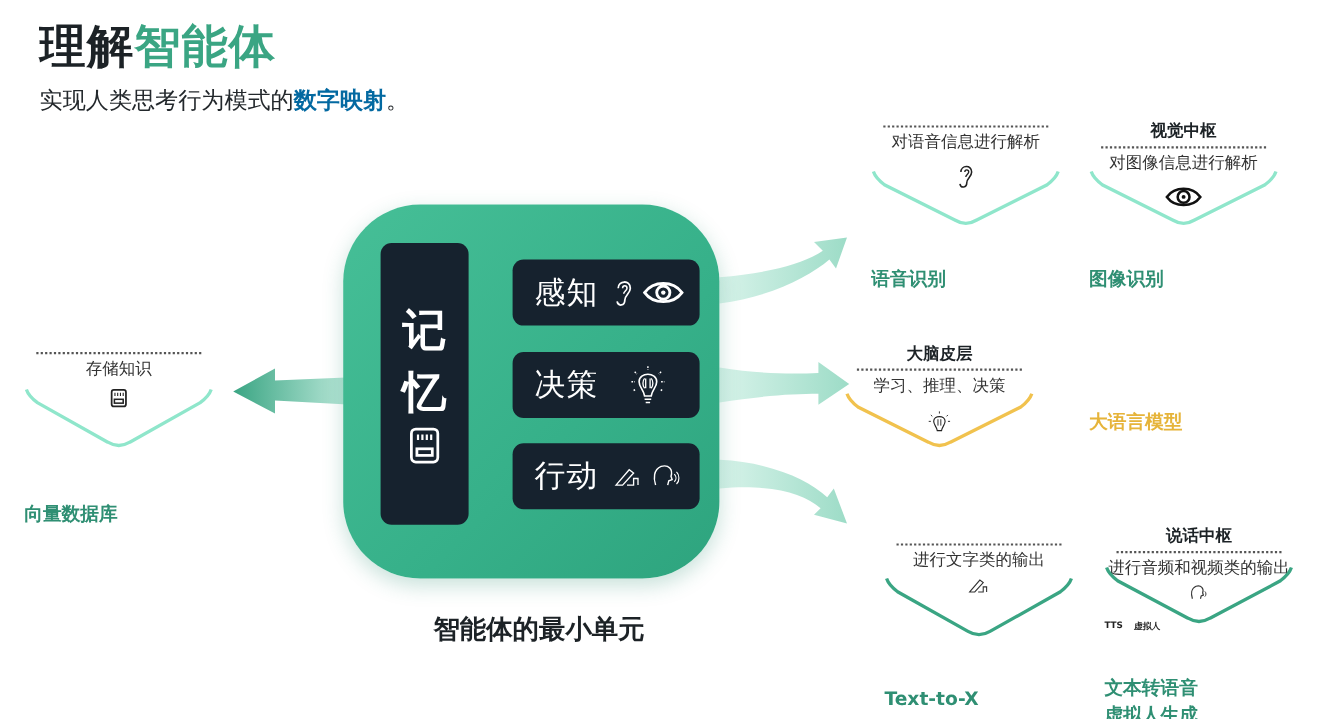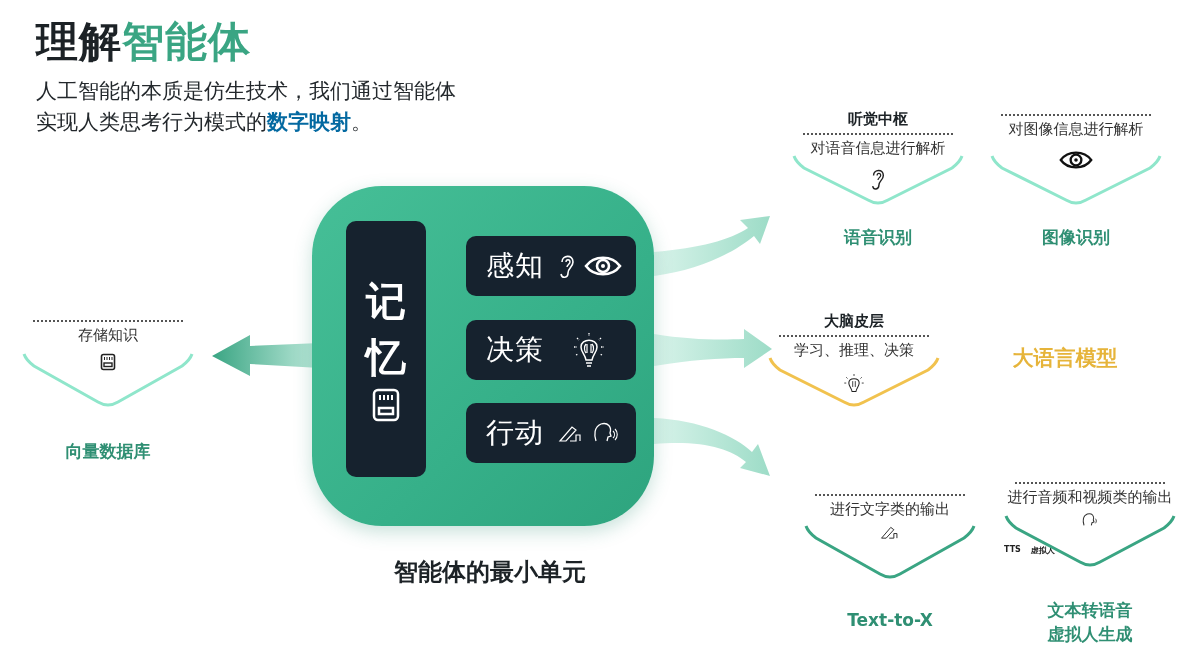--- a/index.html
+++ b/index.html
@@ -26,32 +26,31 @@
   .pill .lbl { color:#fff; font-size:28px; font-weight:normal; letter-spacing:1px; margin-right:6px; }
   .core-caption { left:340px; top:556px; width:300px; text-align:center; font-size:24px; font-weight:bold; color:#1c2226; }
 
   
   .card { width:172px; text-align:center; }
   .card .ct { font-size:15px; font-weight:bold; color:#1c2226; }
   .card .dots { margin:4px auto 4px; width:150px; border-top:2px dotted #555; }
   .card .cs { font-size:15px; color:#333; }
   .card .icon { margin-top:4px; height:26px; display:flex; justify-content:center; align-items:center; gap:6px; }
   .card .chev { position:absolute; left:0; top:0; pointer-events:none; }
-  .outlabel { font-size:17px; color:#2f8f73; text-align:center; font-weight:bold; }
+  .outlabel { font-size:17px; color:#2f8f73; text-align:left; font-weight:bold;margin-top:16px; }
   .gold { color:#e6b43a; }
   .tiny { font-size:8px; font-weight:bold; color:#222; }
 </style>
 </head>
 <body>
 
 <div class="abs title">
   <span class="dark">理解</span><span class="accent">智能体</span>
 </div>
 <div class="abs subtitle">
-  <div>人工智能的本质是仿生技术，我们通过智能体</div>
   <div><span>实现人类思考行为模式的</span><span class="accent">数字映射</span><span>。</span></div>
 </div>
 
 <svg class="abs" style="left:0;top:0" width="1200" height="654">
   <defs>
     <linearGradient id="gL" x1="1" y1="0" x2="0" y2="0">
       <stop offset="0" stop-color="#bfeadc"></stop>
         <stop offset="1" stop-color="#3aa583"></stop>
     </linearGradient>
     <linearGradient id="gR" x1="0" y1="0" x2="1" y2="0">
@@ -129,36 +128,36 @@
       <path d="M4.5 4 v3 M7 4 v3 M9.5 4 v3 M12 4 v3" stroke="#222" stroke-width="1"></path>
     </svg>
   </div>
 </div>
 <div class="abs outlabel" style="left:22px;top:440px;width:172px">向量数据库</div>
 
 <div class="abs card" style="left:792px;top:110px">
   <svg class="chev" width="172" height="100" viewBox="0 0 172 100">
     <path d="M2 46 Q4 52 12 58 L76 90 Q86 96 96 90 L160 58 Q168 52 170 46" fill="none" stroke="#8fe6cb" stroke-width="3"></path>
   </svg>
-  <div class="ct">听觉中枢</div>
   <div class="dots"></div>
   <div class="cs">对语音信息进行解析</div>
   <div class="icon" style="margin-top:8px">
     <svg width="16" height="26" viewBox="0 0 18 28">
       <path d="M4 10 C4 3 15 2 15 10 C15 15 10 16 10 21 C10 26 4 27 3 22" fill="none" stroke="#222" stroke-width="1.6"></path>
       <path d="M8 10 C8 7 12 7 12 10 C12 12 9 13 9 15" fill="none" stroke="#222" stroke-width="1.4"></path>
     </svg>
   </div>
 </div>
 <div class="abs outlabel" style="left:792px;top:226px;width:172px">语音识别</div>
 
 <div class="abs card" style="left:990px;top:110px">
   <svg class="chev" width="172" height="100" viewBox="0 0 172 100">
     <path d="M2 46 Q4 52 12 58 L76 90 Q86 96 96 90 L160 58 Q168 52 170 46" fill="none" stroke="#8fe6cb" stroke-width="3"></path>
   </svg>
+  <div class="ct">视觉中枢</div>
   <div class="dots"></div>
   <div class="cs">对图像信息进行解析</div>
   <div class="icon" style="margin-top:8px">
     <svg width="34" height="22" viewBox="0 0 38 24">
       <path d="M2 12 C10 1 28 1 36 12 C28 23 10 23 2 12 Z" fill="none" stroke="#111" stroke-width="2.6"></path>
       <circle cx="19" cy="12" r="6" fill="none" stroke="#111" stroke-width="2.6"></circle>
       <circle cx="19" cy="12" r="2" fill="#111"></circle>
     </svg>
   </div>
 </div>
@@ -172,40 +171,41 @@
   <div class="dots"></div>
   <div class="cs">学习、推理、决策</div>
   <div class="icon" style="margin-top:12px">
     <svg width="22" height="24" viewBox="0 0 34 36">
       <path d="M9 15 C9 6 25 6 25 15 C25 20 21 22 20 28 L14 28 C13 22 9 20 9 15 Z" fill="none" stroke="#222" stroke-width="1.6"></path>
       <path d="M15 12 v9 M19 12 v9" stroke="#222" stroke-width="1.3"></path>
       <path d="M17 1 v3 M5 6 l2 2 M29 6 l-2 2 M2 15 h3 M29 15 h3" stroke="#222" stroke-width="1.3"></path>
     </svg>
   </div>
 </div>
-<div class="abs outlabel gold" style="left:990px;top:344px;width:150px;font-size:21px">大语言模型</div>
+<div class="abs outlabel gold" style="left:990px;top:356px;width:150px;font-size:17px">大语言模型</div>
 
 <div class="abs card" style="left:804px;top:490px">
   <svg class="chev" width="172" height="100" viewBox="0 0 172 100">
     <path d="M2 36 Q4 42 12 48 L76 84 Q86 90 96 84 L160 48 Q168 42 170 36" fill="none" stroke="#3aa583" stroke-width="3"></path>
   </svg>
   <div class="dots"></div>
   <div class="cs">进行文字类的输出</div>
   <div class="icon" style="height:18px">
     <svg width="20" height="16" viewBox="0 0 26 20">
       <path d="M2 18 L14 4 L18 7 L8 18 Z M12 18 h6 v-6 h4 v6" fill="none" stroke="#333" stroke-width="1.3"></path>
     </svg>
   </div>
 </div>
 <div class="abs outlabel" style="left:804px;top:610px;width:172px">Text-to-X</div>
 
 <div class="abs card" style="left:1004px;top:478px">
   <svg class="chev" width="172" height="100" viewBox="0 0 172 100">
     <path d="M2 38 Q4 44 12 50 L76 84 Q86 90 96 84 L160 50 Q168 44 170 38" fill="none" stroke="#3aa583" stroke-width="3"></path>
   </svg>
+  <div class="ct">说话中枢</div>
   <div class="dots"></div>
   <div class="cs">进行音频和视频类的输出</div>
   <div class="icon" style="height:18px">
     <svg width="18" height="16" viewBox="0 0 26 24">
       <path d="M4 20 C2 14 2 6 9 3 C16 1 20 6 18 12 L19 15 L16 16 L15 20" fill="none" stroke="#333" stroke-width="1.6"></path>
       <path d="M21 10 C23 12 23 15 21 17" fill="none" stroke="#333" stroke-width="1.3"></path>
     </svg>
   </div>
   <div style="display:flex;gap:10px;margin-top:16px">
     <span class="tiny">TTS</span>

